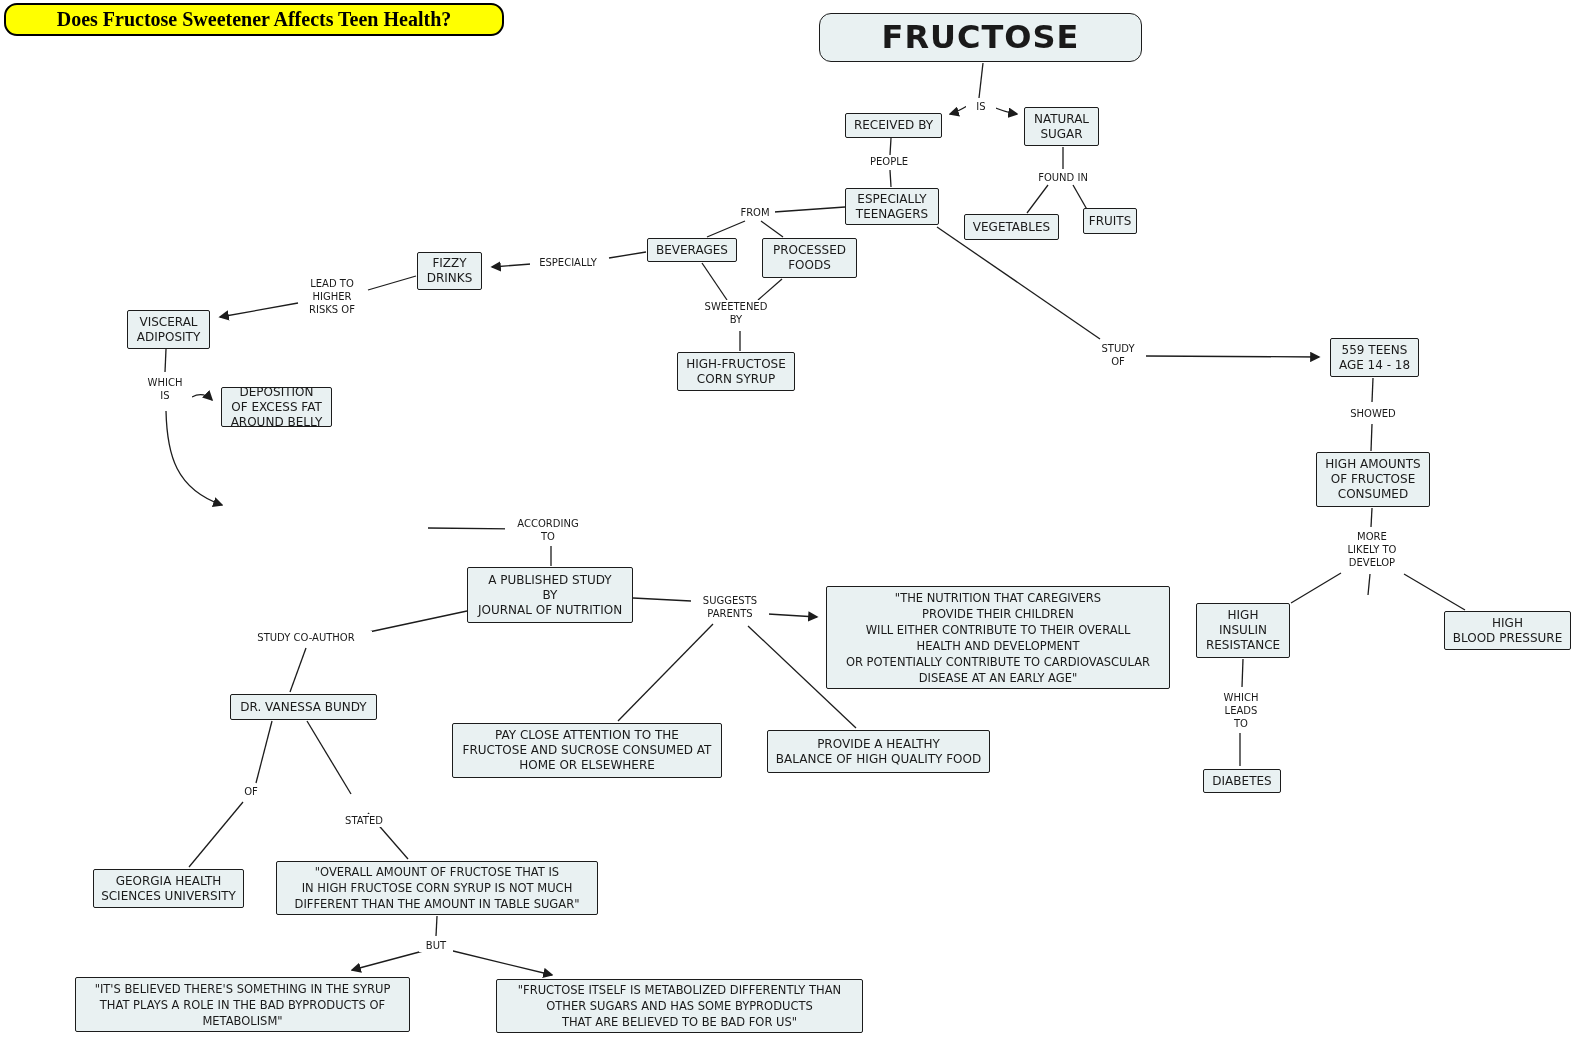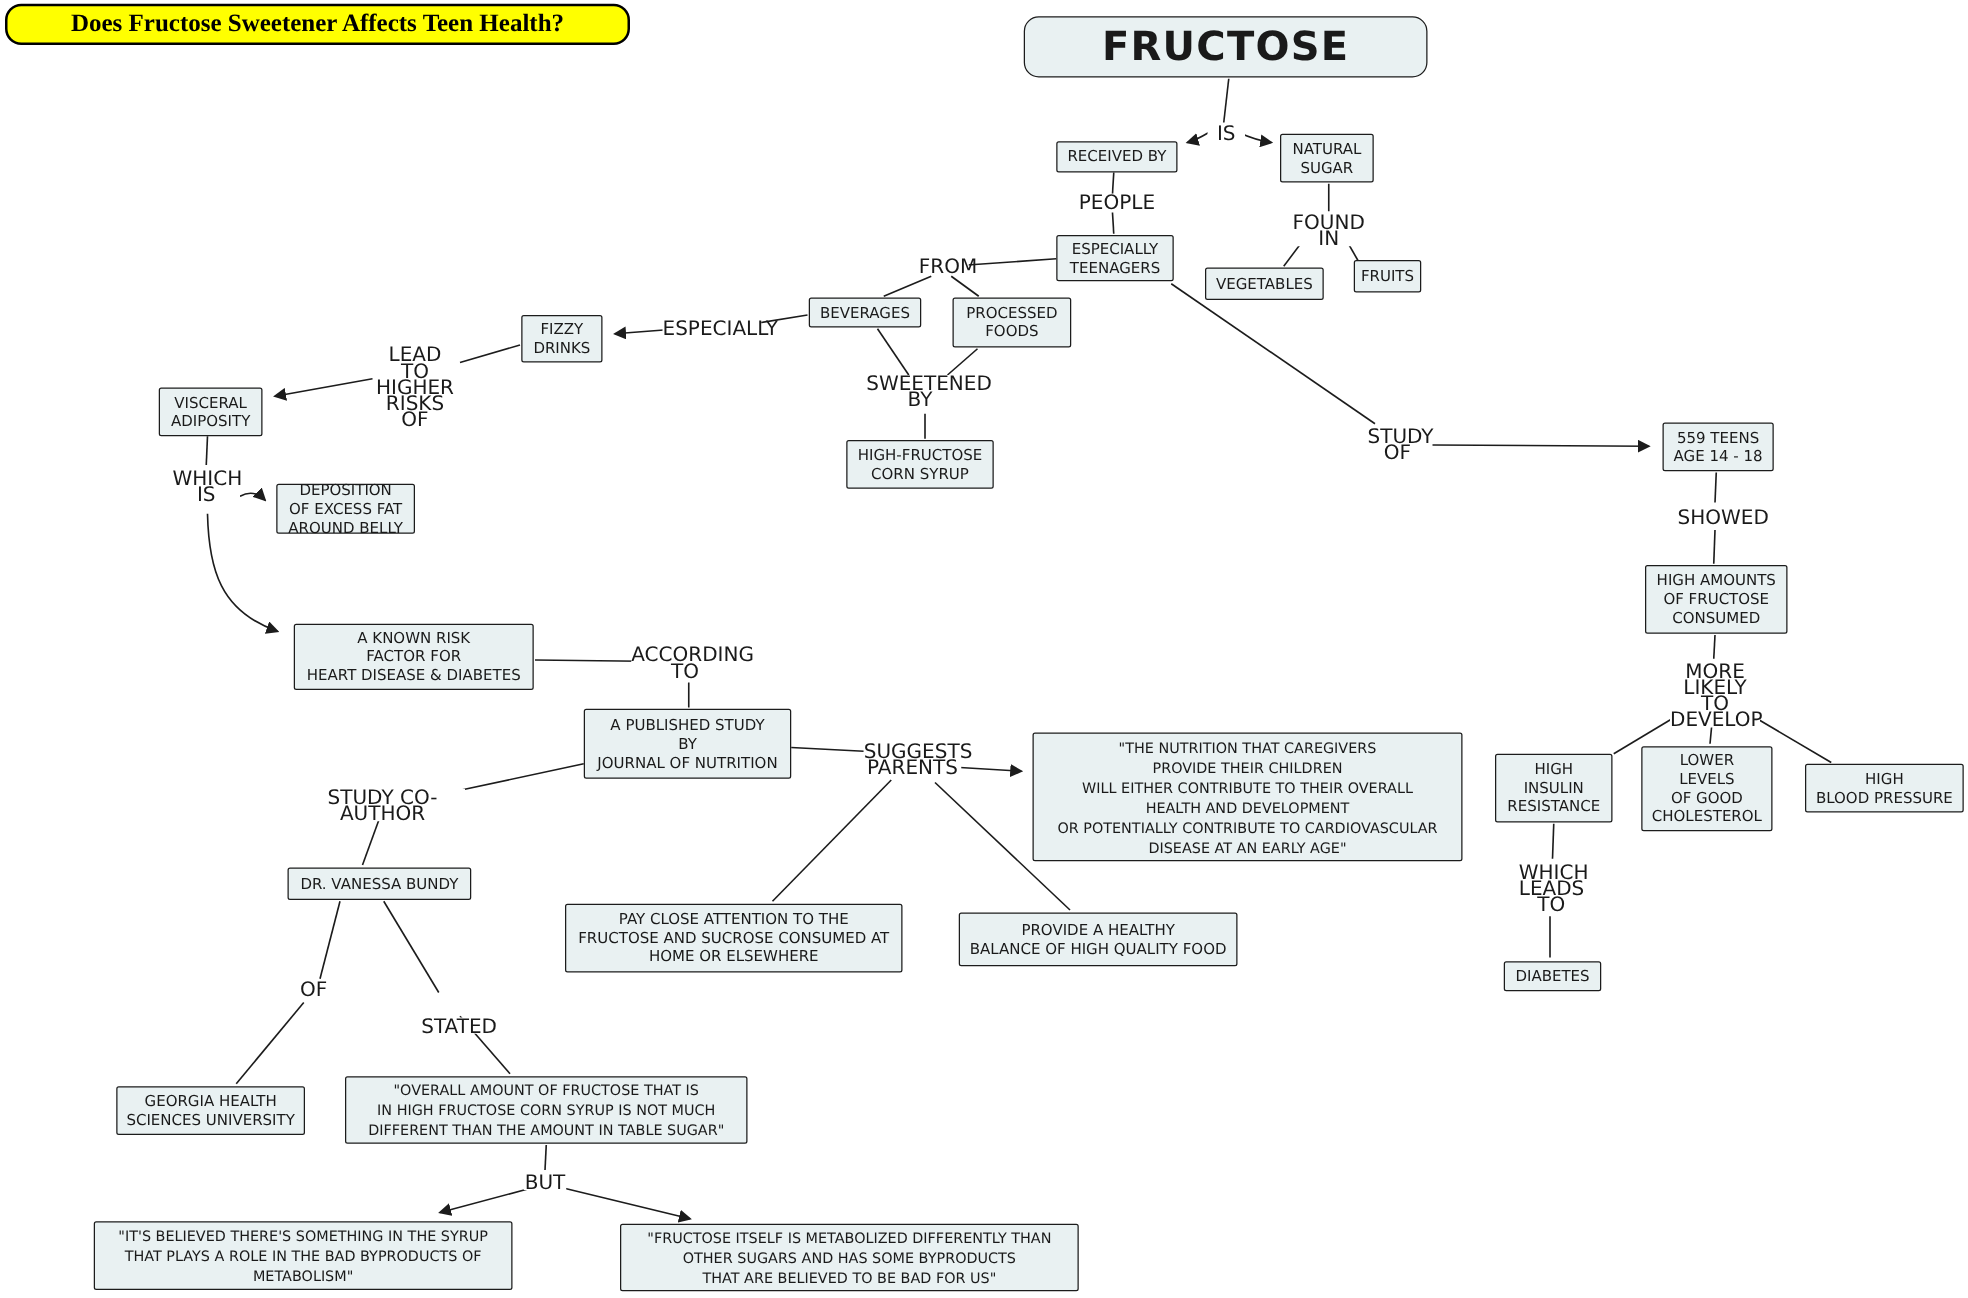--- a/index.html
+++ b/index.html
@@ -17,21 +17,21 @@
   }
   .node.quote{font-size:11.5px;line-height:16px;}
   .node.big{font-size:32px;font-weight:bold;border-radius:12px;letter-spacing:1px;}
   .node.title{
     background:#ffff00;border:2.5px solid #000;border-radius:13px;
     font-family:Liberation Serif, serif;font-weight:bold;font-size:20px;
     color:#000000;white-space:nowrap;
   }
   .elabel{
     position:absolute;box-sizing:border-box;background:#ffffff;
-    text-align:center;font-size:16px;line-height:13px;white-space:pre-line;
+    text-align:center;font-size:10px;line-height:13px;white-space:pre-line;
   }
 </style>
 </head>
 <body>
 
 <div class="canvas">
 
   <svg class="edges" viewBox="0 0 1574 1038">
     <defs>
       <marker id="arw" viewBox="0 0 10 10" refX="8.5" refY="5" markerWidth="8" markerHeight="8" orient="auto-start-reverse">
@@ -103,23 +103,20 @@
 FOODS</div>
   <div class="node" style="left:417px;top:252px;width:65px;height:38px">FIZZY
 DRINKS</div>
   <div class="node" style="left:677px;top:352px;width:118px;height:39px">HIGH-FRUCTOSE
 CORN SYRUP</div>
   <div class="node" style="left:127px;top:310px;width:83px;height:39px">VISCERAL
 ADIPOSITY</div>
   <div class="node" style="left:221px;top:387px;width:111px;height:40px">DEPOSITION
 OF EXCESS FAT
 AROUND BELLY</div>
-  <div class="node" style="left:235px;top:499px;width:192px;height:53px">A KNOWN RISK
-FACTOR FOR
-HEART DISEASE &amp; DIABETES</div>
   <div class="node" style="left:467px;top:567px;width:166px;height:56px">A PUBLISHED STUDY
 BY
 JOURNAL OF NUTRITION</div>
   <div class="node" style="left:230px;top:694px;width:147px;height:26px">DR. VANESSA BUNDY</div>
   <div class="node quote" style="left:826px;top:586px;width:344px;height:103px">"THE NUTRITION THAT CAREGIVERS
 PROVIDE THEIR CHILDREN
 WILL EITHER CONTRIBUTE TO THEIR OVERALL
 HEALTH AND DEVELOPMENT
 OR POTENTIALLY CONTRIBUTE TO CARDIOVASCULAR
 DISEASE AT AN EARLY AGE"</div>
@@ -129,24 +126,20 @@
   <div class="node" style="left:767px;top:730px;width:223px;height:43px">PROVIDE A HEALTHY
 BALANCE OF HIGH QUALITY FOOD</div>
   <div class="node" style="left:1330px;top:338px;width:89px;height:39px">559 TEENS
 AGE 14 - 18</div>
   <div class="node" style="left:1316px;top:452px;width:114px;height:55px">HIGH AMOUNTS
 OF FRUCTOSE
 CONSUMED</div>
   <div class="node" style="left:1196px;top:603px;width:94px;height:55px">HIGH
 INSULIN
 RESISTANCE</div>
-  <div class="node" style="left:1313px;top:597px;width:105px;height:68px">LOWER
-LEVELS
-OF GOOD
-CHOLESTEROL</div>
   <div class="node" style="left:1444px;top:611px;width:127px;height:39px">HIGH
 BLOOD PRESSURE</div>
   <div class="node" style="left:1203px;top:769px;width:78px;height:24px">DIABETES</div>
   <div class="node" style="left:93px;top:869px;width:151px;height:39px">GEORGIA HEALTH
 SCIENCES UNIVERSITY</div>
   <div class="node quote" style="left:276px;top:861px;width:322px;height:54px">"OVERALL AMOUNT OF FRUCTOSE THAT IS
 IN HIGH FRUCTOSE CORN SYRUP IS NOT MUCH
 DIFFERENT THAN THE AMOUNT IN TABLE SUGAR"</div>
   <div class="node quote" style="left:75px;top:977px;width:335px;height:55px">"IT'S BELIEVED THERE'S SOMETHING IN THE SYRUP
 THAT PLAYS A ROLE IN THE BAD BYPRODUCTS OF

